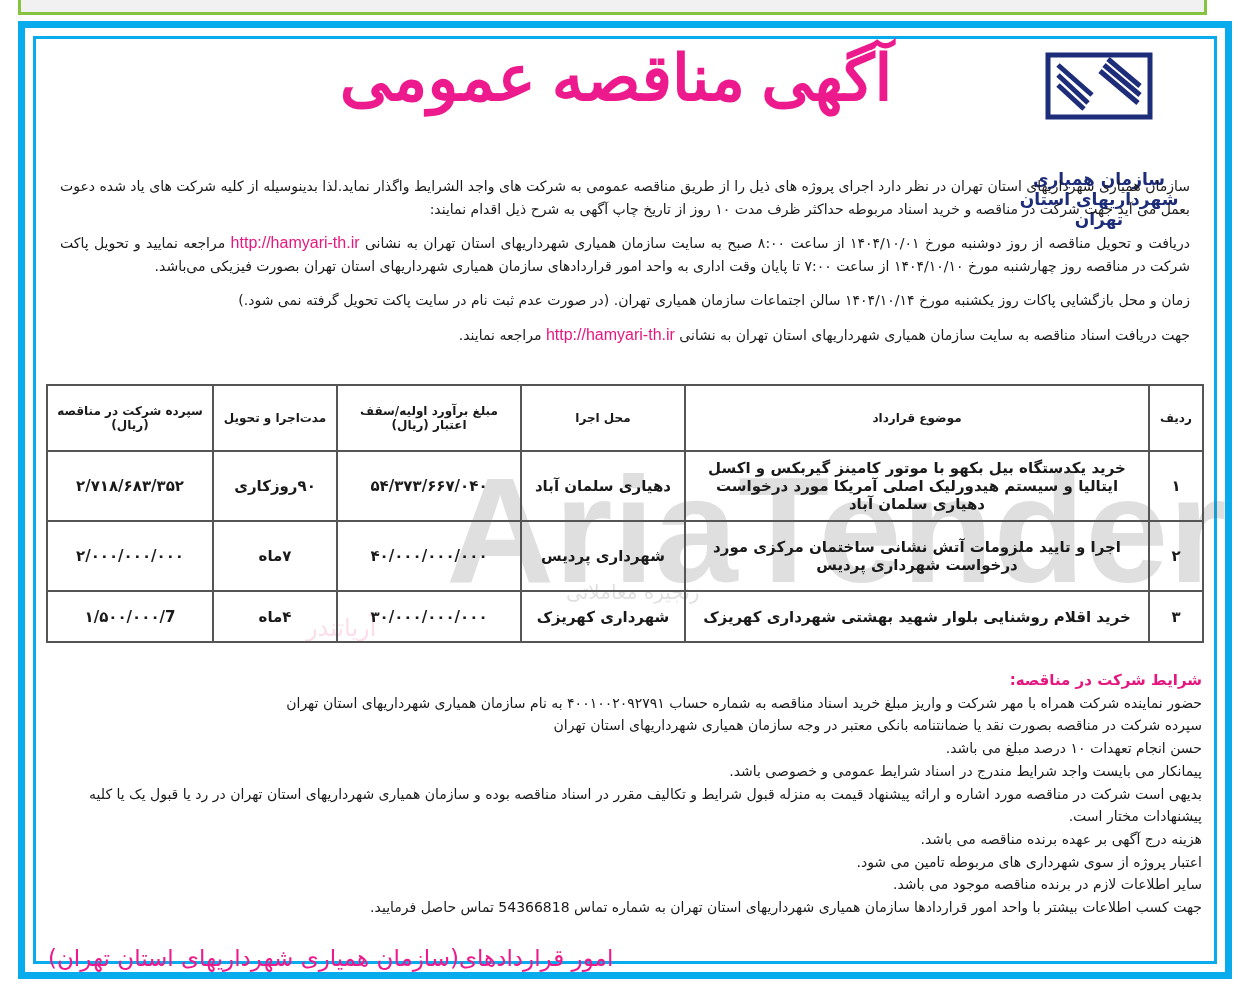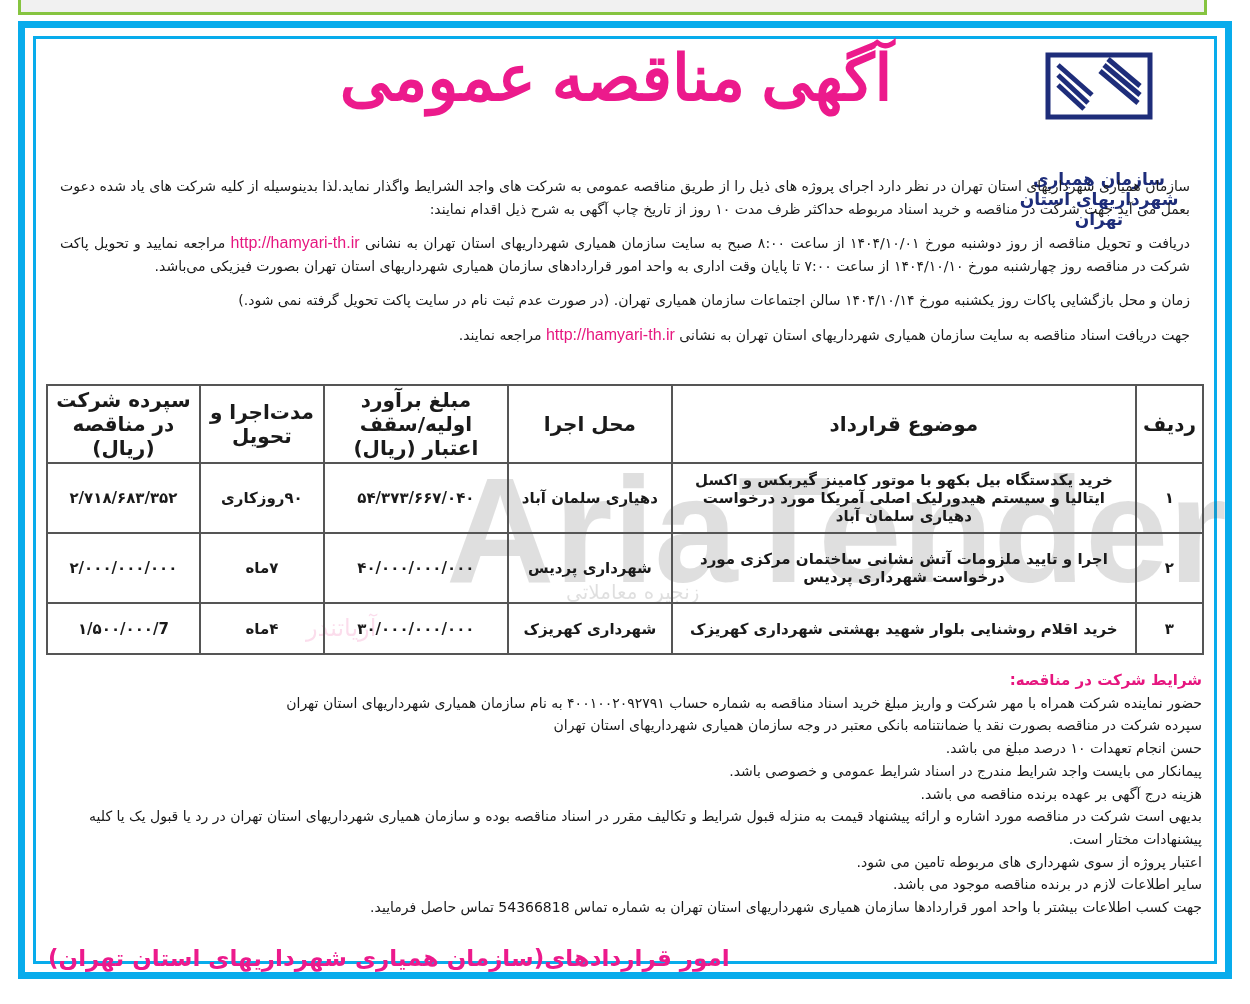--- a/index.html
+++ b/index.html
@@ -9,31 +9,31 @@
   .inner-frame{position:absolute;left:8px;top:8px;right:8px;bottom:8px;border:3px solid #08acec;}
   .logo-block{position:absolute;right:10px;top:6px;width:210px;text-align:center;}
   .logo{width:110px;height:70px;margin:6px auto 4px auto;display:block;}
   .org-name{font-weight:bold;font-size:17px;color:#1e2d7a;direction:rtl;margin-top:48px;}
   .title{position:absolute;left:300px;top:2px;width:560px;text-align:center;color:#ec1a8c;font-size:64px;font-weight:900;direction:rtl;font-family:Liberation Serif, serif;letter-spacing:1px;}
   .intro{position:absolute;left:12px;right:12px;top:124px;direction:rtl;text-align:justify;font-size:14px;line-height:22.5px;}
   .intro p{margin:12px;}
   .url{color:#e6167f;font-family:"Liberation Sans",sans-serif;font-size:16px;}
   table.tenders{position:absolute;left:10px;top:345px;width:1158px;border-collapse:collapse;direction:rtl;font-size:15px;}
   table.tenders th, table.tenders td{border:2px solid #555;text-align:center;font-weight:bold;padding:2px 6px;}
-  table.tenders th{height:60px;font-size:20px;}
+  table.tenders th{height:60px;font-size:12px;}
   table.tenders td{height:64px;}
   table.tenders tr.r3 td{height:45px;}
   .watermark{position:absolute;left:260px;top:395px;width:700px;height:210px;pointer-events:none;opacity:0.18;}
   .watermark .wm-text{position:absolute;left:150px;top:10px;font-size:150px;font-weight:bold;color:#555;font-family:"Liberation Sans",sans-serif;}
   .watermark .wm-sub1{position:absolute;left:270px;top:146px;font-size:20px;color:#555;letter-spacing:18px;direction:rtl;}
   .watermark .wm-sub2{position:absolute;left:10px;top:180px;font-size:24px;color:#ec4899;letter-spacing:18px;direction:rtl;}
   .conditions{position:absolute;left:12px;right:12px;top:630px;direction:rtl;font-size:14px;line-height:22.7px;}
   .conditions h3{margin:0;color:#e6167f;font-size:15px;font-weight:bold;}
   .conditions p{margin:0;}
-  .footer-sign{position:absolute;left:12px;top:906px;color:#ec1a8c;font-size:23px;font-weight:700;direction:rtl;}
+  .footer-sign{position:absolute;left:12px;top:906px;color:#ec1a8c;font-size:23px;font-weight:400;direction:rtl;}
 </style>
 </head>
 <body>
 
 <div class="top-strip"></div>
 
 <div class="outer-frame">
   <div class="inner-frame">
 
     <div class="logo-block">
@@ -112,22 +112,22 @@
         </tr>
       </tbody>
     </table>
 
     <div class="conditions">
       <h3>شرایط شرکت در مناقصه:</h3>
       <p>حضور نماینده شرکت همراه با مهر شرکت و واریز مبلغ خرید اسناد مناقصه به شماره حساب ۴۰۰۱۰۰۲۰۹۲۷۹۱ به نام سازمان همیاری شهرداریهای استان تهران</p>
       <p>سپرده شرکت در مناقصه بصورت نقد یا ضمانتنامه بانکی معتبر در وجه سازمان همیاری شهرداریهای استان تهران</p>
       <p>حسن انجام تعهدات ۱۰ درصد مبلغ می باشد.</p>
       <p>پیمانکار می بایست واجد شرایط مندرج در اسناد شرایط عمومی و خصوصی باشد.</p>
+      <p>بدیهی است شرکت در مناقصه مورد اشاره و ارائه پیشنهاد قیمت به منزله قبول شرایط و تکالیف مقرر در اسناد مناقصه بوده و سازمان همیاری شهرداریهای استان تهران در رد یا قبول یک یا کلیه پیشنهادات مختار است.</p>
       <p>هزینه درج آگهی بر عهده برنده مناقصه می باشد.</p>
-      <p>بدیهی است شرکت در مناقصه مورد اشاره و ارائه پیشنهاد قیمت به منزله قبول شرایط و تکالیف مقرر در اسناد مناقصه بوده و سازمان همیاری شهرداریهای استان تهران در رد یا قبول یک یا کلیه پیشنهادات مختار است.</p>
       <p>اعتبار پروژه از سوی شهرداری های مربوطه تامین می شود.</p>
       <p>سایر اطلاعات لازم در برنده مناقصه موجود می باشد.</p>
       <p>جهت کسب اطلاعات بیشتر با واحد امور قراردادها سازمان همیاری شهرداریهای استان تهران به شماره تماس 54366818 تماس حاصل فرمایید.</p>
     </div>
 
     <div class="footer-sign">امور قراردادهای(سازمان همیاری شهرداریهای استان تهران)</div>
 
   </div>
 </div>
 

